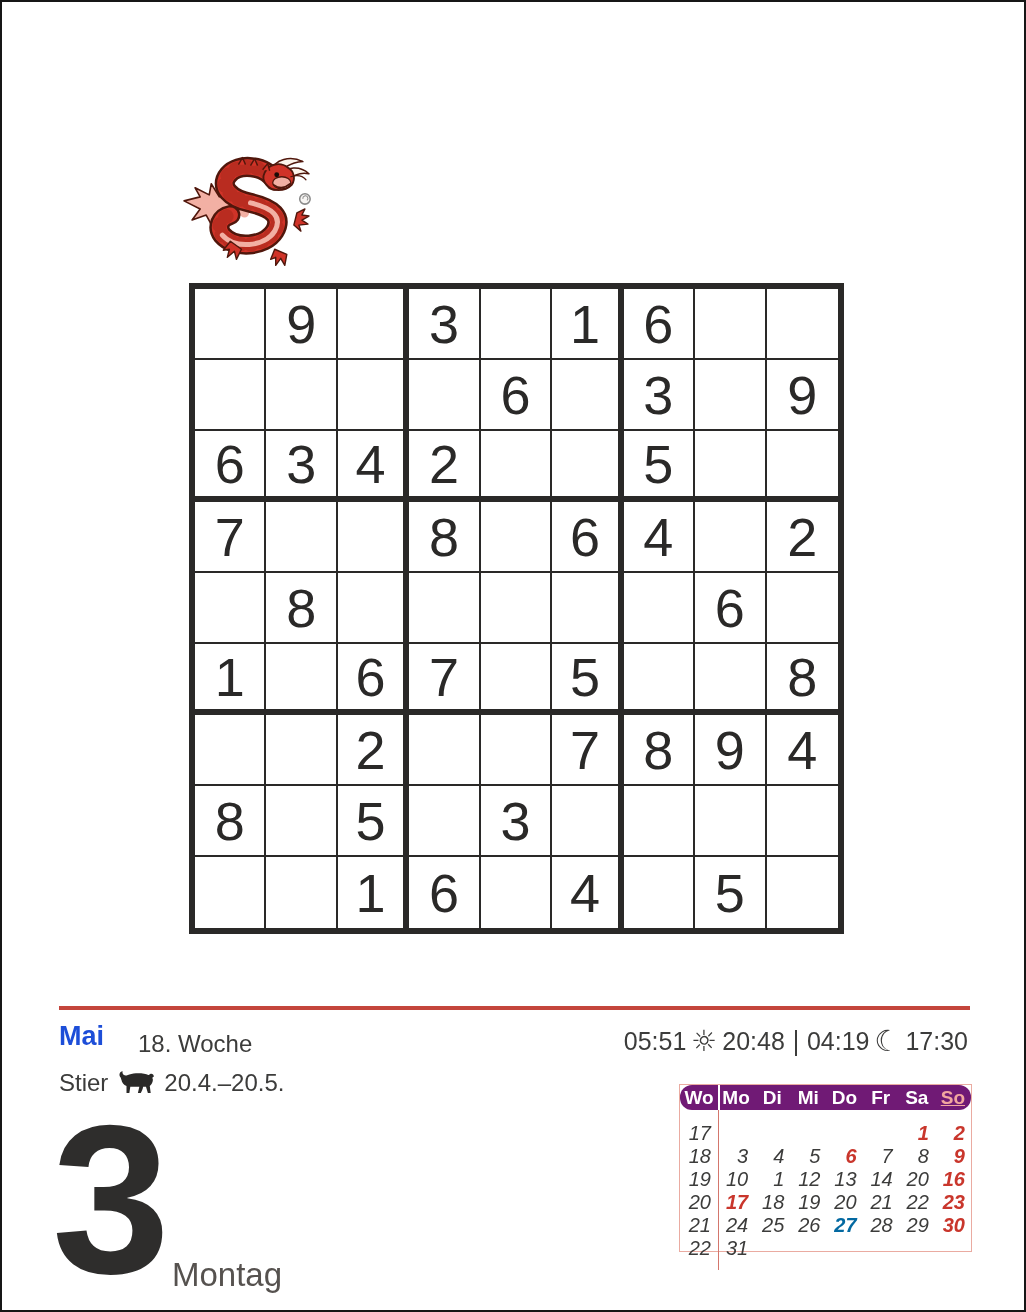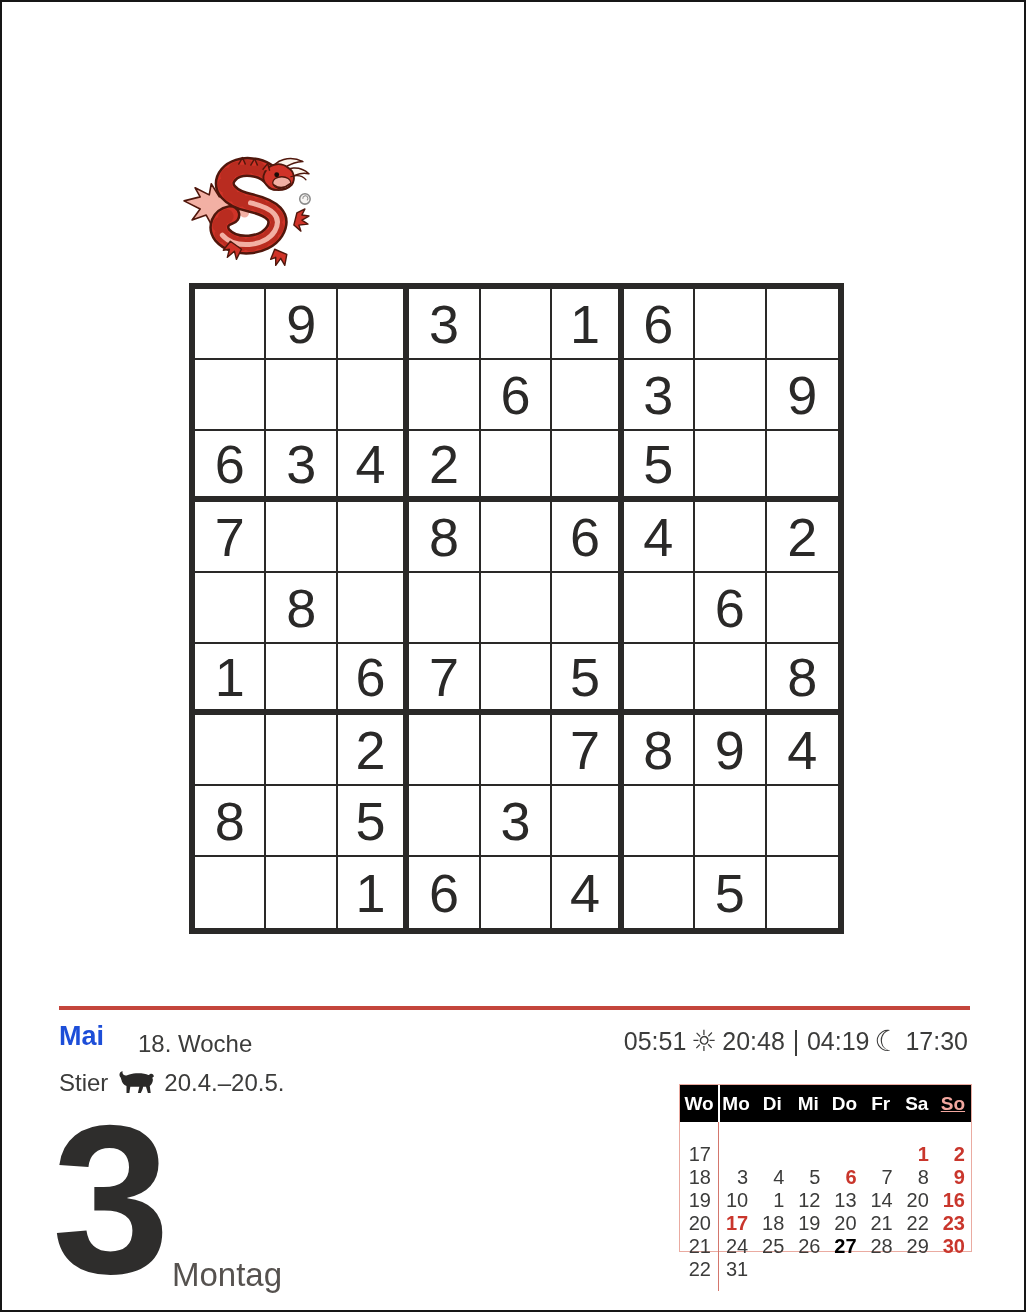--- a/index.html
+++ b/index.html
@@ -44,34 +44,35 @@
     font-weight:bold;color:#2e2d2c;letter-spacing:-4px;
   }
   .day-name{position:absolute;left:170px;top:1254px;font-size:33px;color:#56524f;}
   
   .minical{
     position:absolute;left:677px;top:1082px;width:293px;height:168px;
     box-sizing:border-box;border:1px solid #eaaba1;background:#fff;
   }
   .mc-header{
     position:relative;display:grid;grid-template-columns:38px repeat(7,1fr);
-    height:37px;background:#000000;align-items:center;
+    height:25px;background:#701a75;align-items:center;border-radius:12px;
   }
   .mc-header::before{content:"";position:absolute;left:38px;top:0;bottom:0;width:2px;background:#fff;}
   .mh{font-weight:bold;font-size:19px;color:#fff;text-align:center;line-height:25px;}
   .mh.mh-so{color:#f2a79f;text-decoration:underline;}
   .mc-body{
     position:relative;display:grid;grid-template-columns:38px repeat(7,1fr);
-    padding:21px 0 10px 0;
+    padding:12px 0 10px 0;
+    font-style:italic;
   }
   .mc-body::before{content:"";position:absolute;left:38px;top:0;bottom:0;width:1px;background:#d4766c;}
   .mw{text-align:right;padding-right:7px;font-size:20px;line-height:23px;color:#3c3c3b;}
   .md{text-align:right;padding-right:6px;font-size:20px;line-height:23px;color:#3c3c3b;}
   .md.red{color:#c9362c;font-weight:bold;}
-  .md.bold{color:#000000;font-weight:bold;}
+  .md.bold{color:#0369a1;font-weight:bold;}
 </style>
 </head>
 <body>
 
 <div class="page">
 
   <div class="dragon">
     <svg viewBox="0 0 135 118" width="136" height="120">
 
       <path d="M6,46 L22,42 L17,33 L31,40 L33,29 L41,42 L53,37 L47,50 L59,53 L47,59 L53,69 L39,62 L35,73 L28,60 L14,65 L22,54 Z" fill="#f2b0a4" stroke="#50170c" stroke-width="1.6" stroke-linejoin="round"></path>

